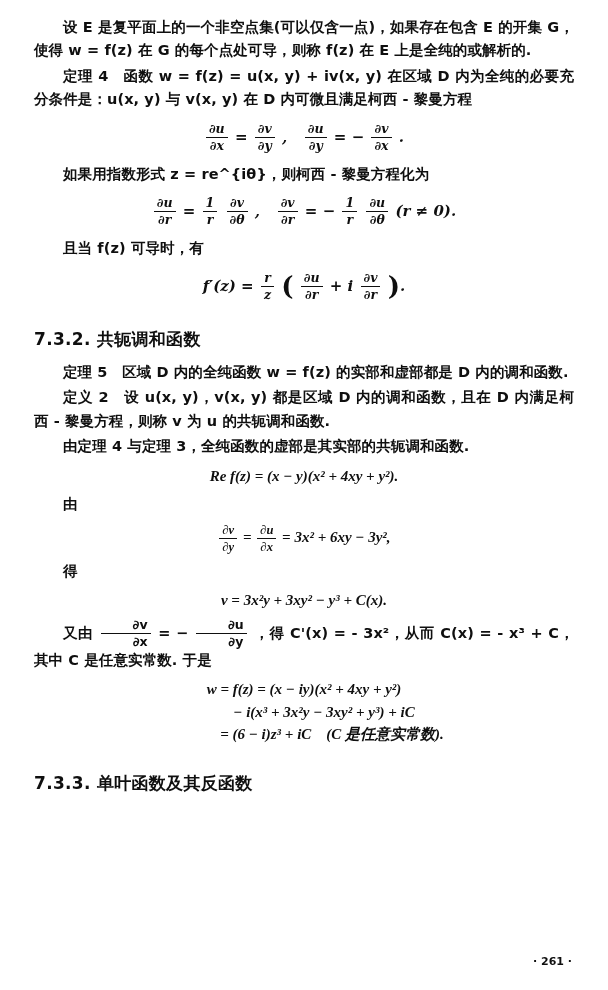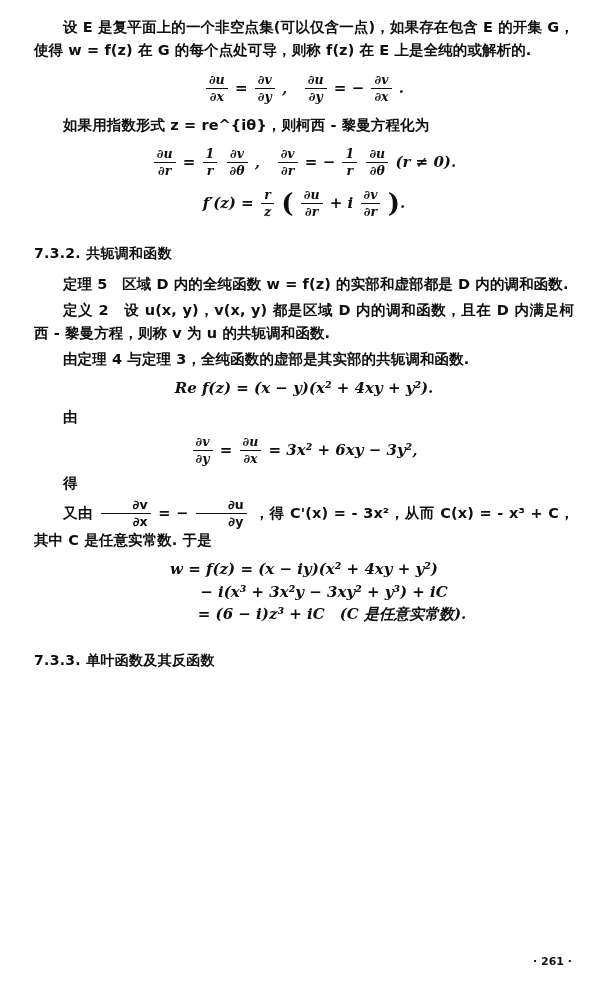--- a/index.html
+++ b/index.html
@@ -41,21 +41,21 @@
   }
   .formula {
     text-align: center;
     font-family: "DejaVu Serif", serif;
     font-style: italic;
     font-size: 15px;
     margin: 10px 0 10px 0;
     line-height: 1.5;
     font-weight: 600;
   }
-  .formula.tight { margin: 6px 0 6px 0; }
+  .formula.tight { margin: 6px 0 6px 0; font-family: Liberation Serif, serif; }
   .frac {
     display: inline-block;
     vertical-align: middle;
     text-align: center;
     font-size: 12.5px;
     line-height: 1.12;
     margin: 0 2px;
   }
   .frac .num {
     display: block;
@@ -66,21 +66,21 @@
     display: block;
     padding: 1px 3px 0 3px;
   }
   .bigparen {
     font-size: 26px;
     vertical-align: middle;
     font-style: normal;
     line-height: 0.6;
   }
   h2.section {
-    font-size: 14px;
+    font-size: 17px;
     font-weight: 700;
     font-family: "DejaVu Sans", sans-serif;
     margin: 26px 0 10px 0;
     letter-spacing: 0.3px;
   }
   .inline-left {
     text-indent: 0;
   }
   .footer {
     position: absolute;
@@ -95,20 +95,21 @@
   .ind2 { padding-left: 56px; }
 </style>
 </head>
 <body>
 
 <div class="page">
   <div class="content">
 
     <p class="para">设 E 是复平面上的一个非空点集(可以仅含一点)，如果存在包含 E 的开集 G，使得 w = f(z) 在 G 的每个点处可导，则称 f(z) 在 E 上是全纯的或解析的.</p>
 
+    <p class="para">定理 4　函数 w = f(z) = u(x, y) + iv(x, y) 在区域 D 内为全纯的必要充分条件是：u(x, y) 与 v(x, y) 在 D 内可微且满足柯西 - 黎曼方程</p>
 
     <div class="formula">
       <span class="frac">
         <span class="num">∂u</span>
         <span class="den">∂x</span>
       </span>
       <span>=</span>
       <span class="frac">
         <span class="num">∂v</span>
         <span class="den">∂y</span>
@@ -152,20 +153,21 @@
         <span class="num">1</span>
         <span class="den">r</span>
       </span>
       <span class="frac">
         <span class="num">∂u</span>
         <span class="den">∂θ</span>
       </span>
       <span>(r ≠ 0).</span>
     </div>
 
+    <p class="para inline-left">且当 f(z) 可导时，有</p>
 
     <div class="formula">
       <span>f′(z) =</span>
       <span class="frac">
         <span class="num">r</span>
         <span class="den">z</span>
       </span>
       <span class="bigparen">(</span>
       <span class="frac">
         <span class="num">∂u</span>
@@ -200,20 +202,21 @@
       =
       <span class="frac">
         <span class="num">∂u</span>
         <span class="den">∂x</span>
       </span>
       <span>= 3x² + 6xy − 3y²,</span>
     </div>
 
     <p class="para inline-left">得</p>
 
+    <div class="formula tight">v = 3x²y + 3xy² − y³ + C(x).</div>
 
     <p class="para inline-left">
       <span>又由</span>
       <span class="frac">
         <span class="num">∂v</span>
         <span class="den">∂x</span>
       </span>
       <span>= −</span>
       <span class="frac">
         <span class="num">∂u</span>

